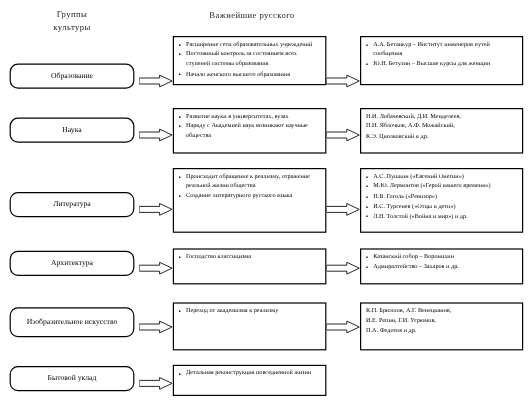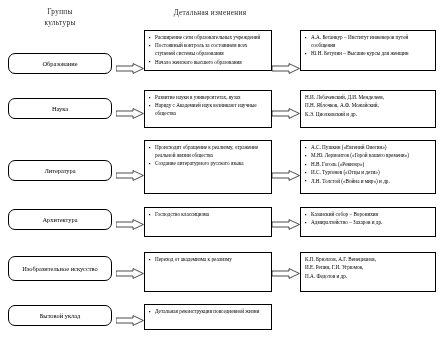--- a/index.html
+++ b/index.html
@@ -137,21 +137,21 @@
   }
 </style>
 </head>
 <body>
 
 <div class="canvas">
 
   <div class="col-headers">
     <div class="col-head col-head-1">Группы
 культуры</div>
-    <div class="col-head col-head-2">Детальная изменения</div>
+    <div class="col-head col-head-2">Важнейшие русского</div>
   </div>
 
   <div id="rows-host">
       <div class="row" style="top: 28px; height: 45px;">
         <div class="cat-box" style="top:25px;height:21px;">
           <span>Образование</span>
         </div>
         <span class="arrow arrow-1" style="top:32px;"><svg viewBox="0 0 28 11" width="28" height="11" preserveAspectRatio="none">
             <polygon points="0,3 17,3 17,0.6 27.4,5.5 17,10.4 17,8 0,8" fill="#ffffff" stroke="#000000" stroke-width="0.7" stroke-linejoin="miter"></polygon>
           </svg></span>

